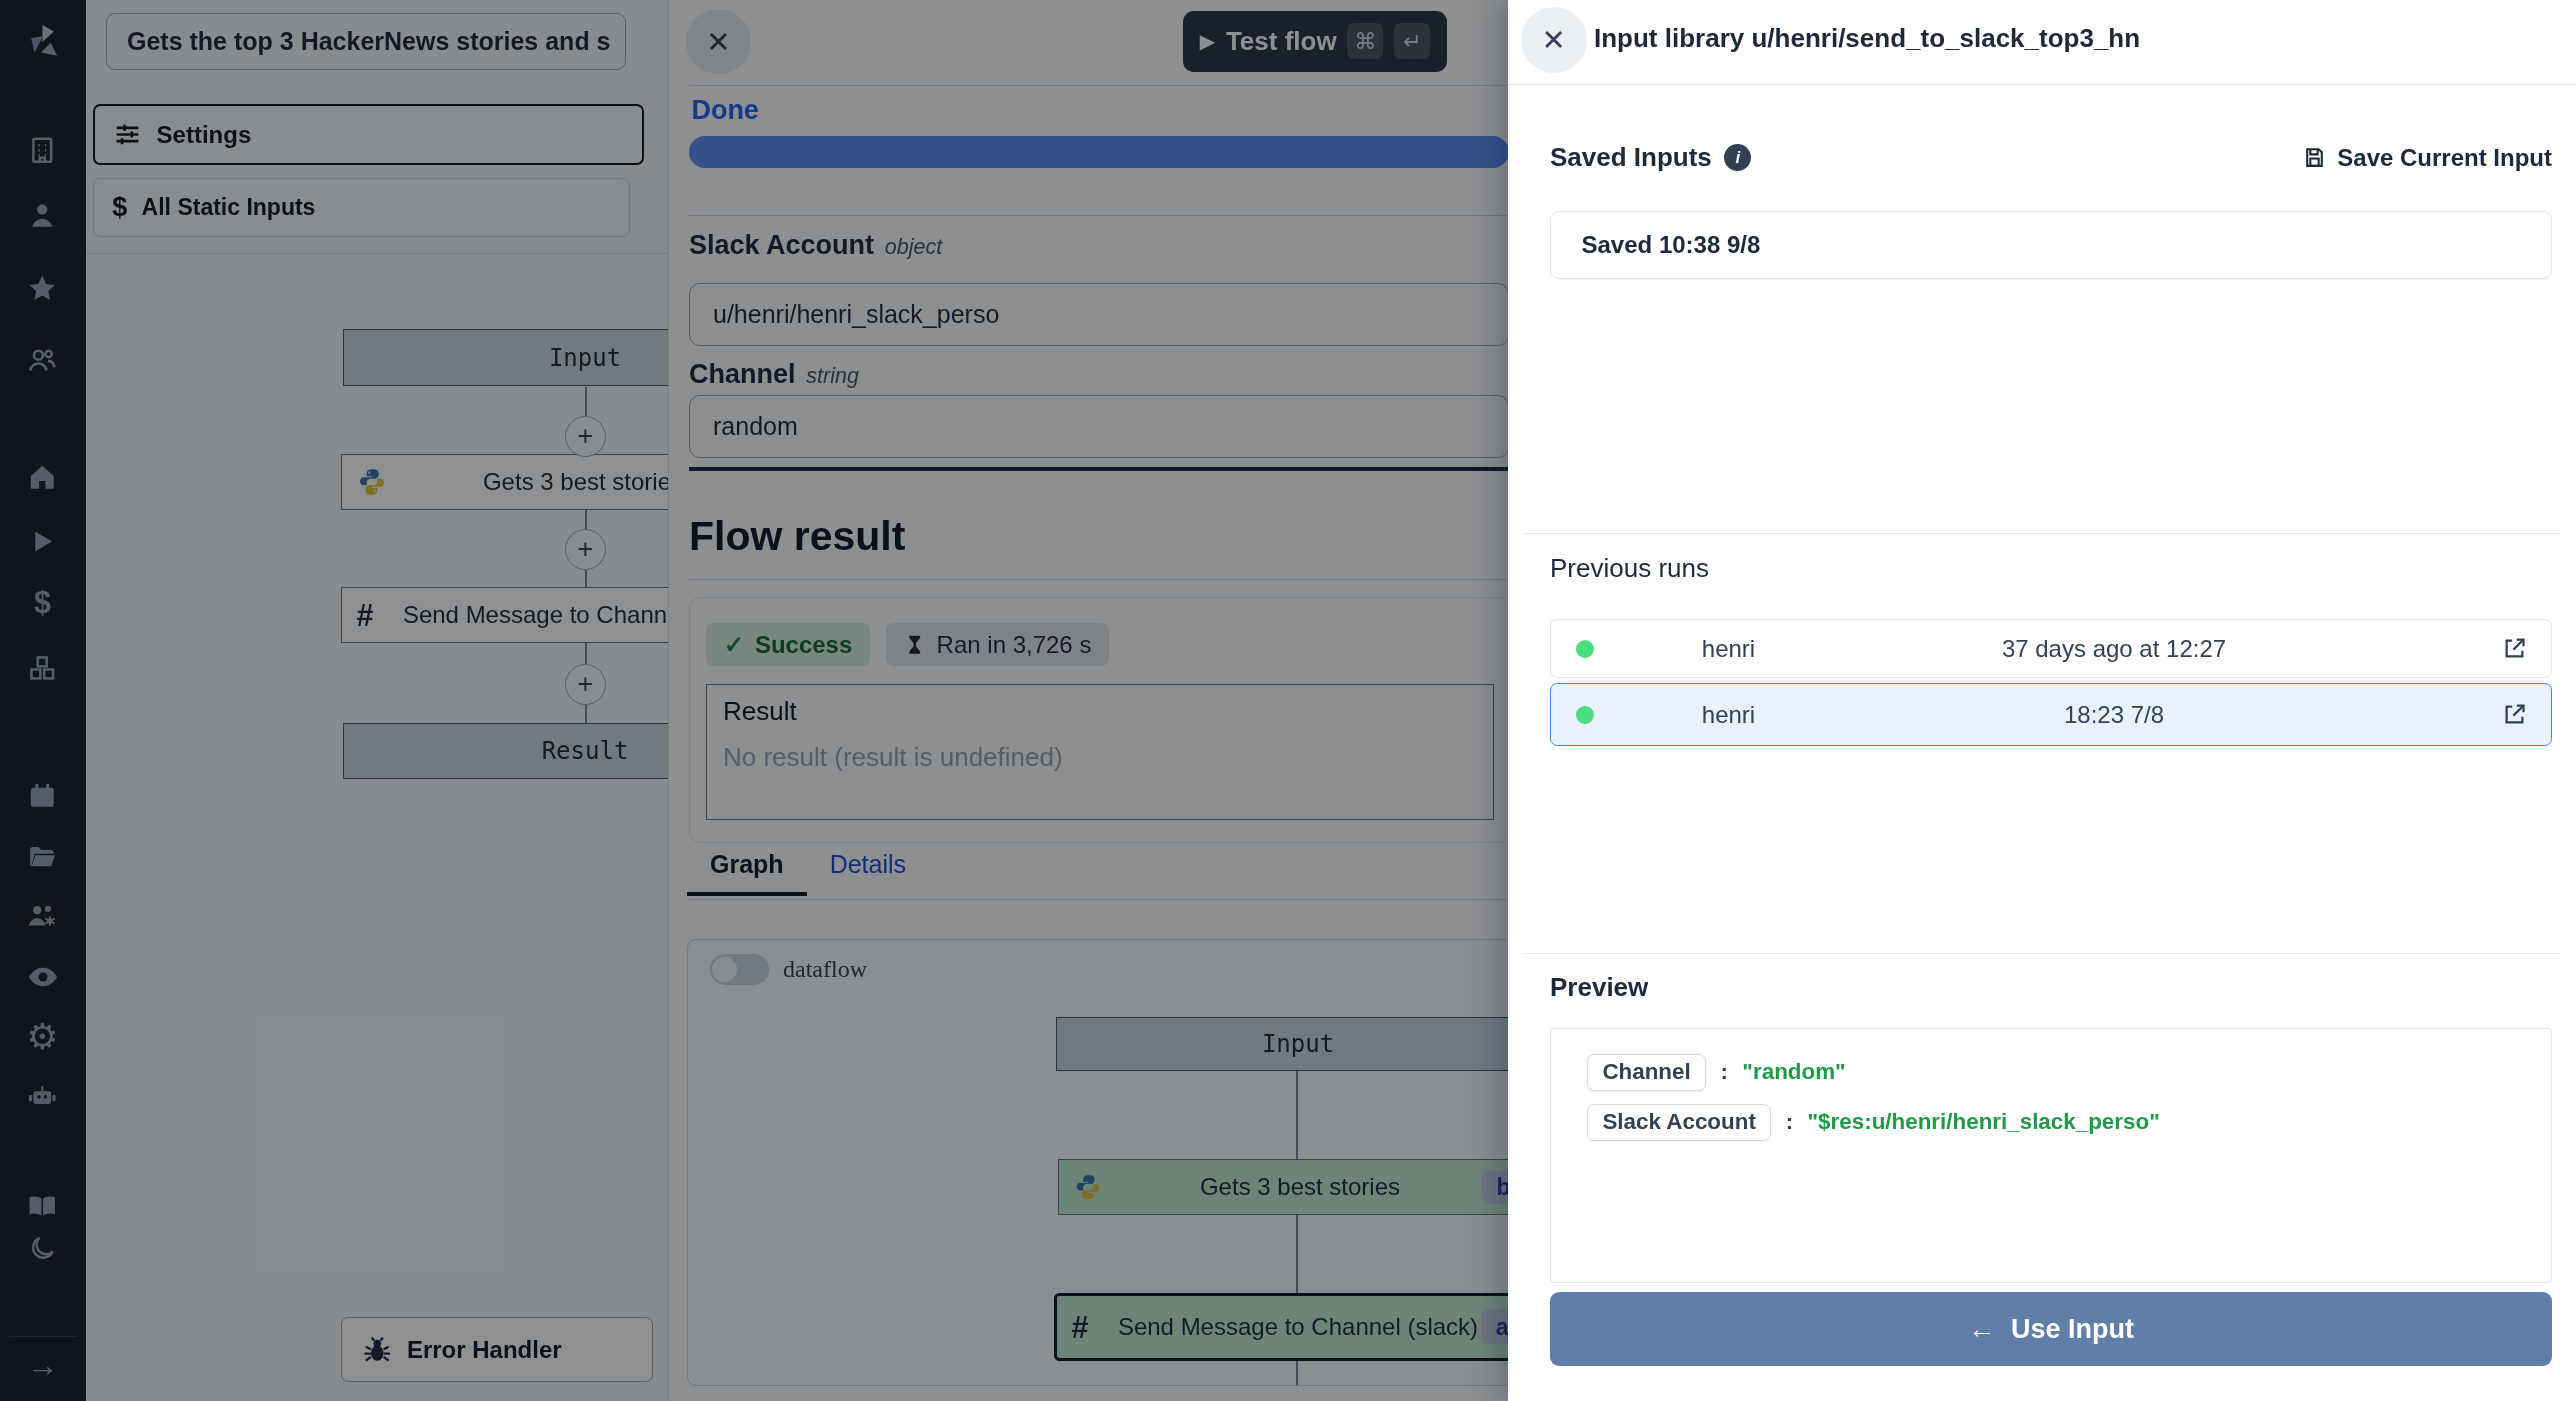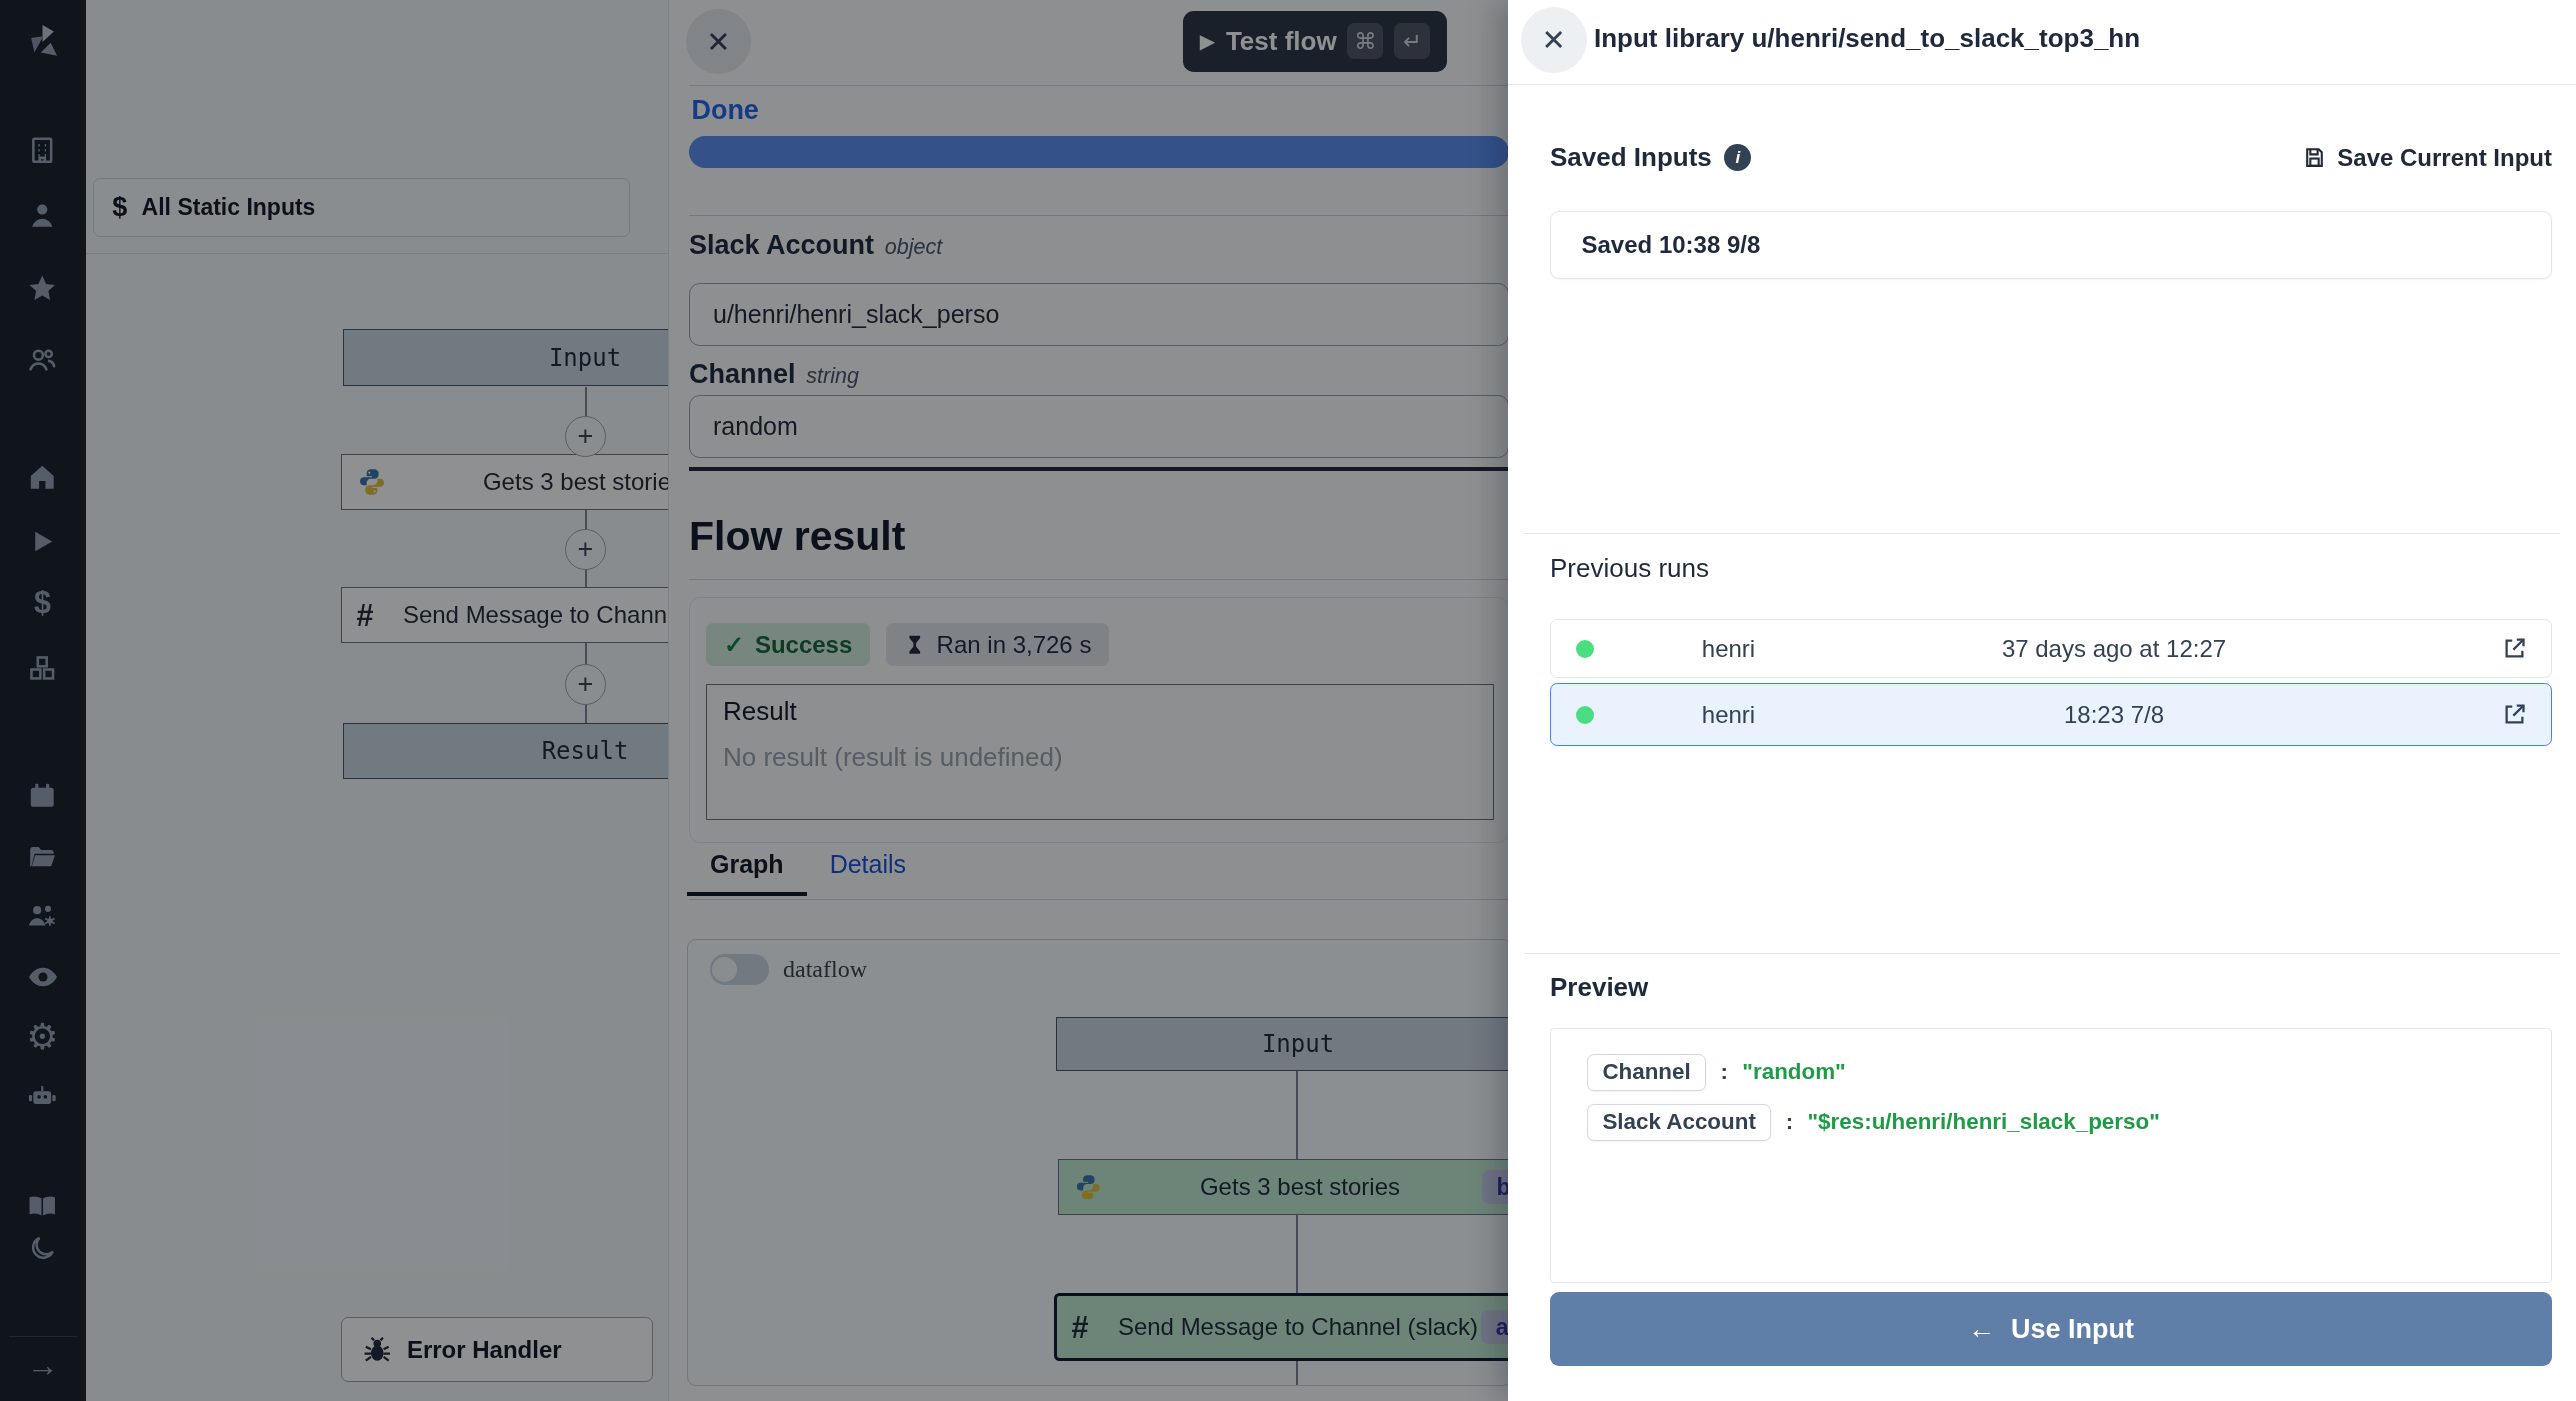--- a/index.html
+++ b/index.html
@@ -249,20 +249,27 @@
     <div class="sb-icon" style="top:1229px">
       <svg width="29" height="29" viewBox="0 0 24 24" fill="none" stroke="#98a2b2" stroke-width="2">
         <path d="M20.5 14.5A8.5 8.5 0 1 1 9.5 3.2 7 7 0 0 0 20.5 14.5z"></path>
       </svg>
     </div>
     <div class="sb-divider" style="top:1336px"></div>
     <div class="sb-icon" style="top:1346px;font-size:32px">→</div>
   </nav>
 
   <section id="leftcol">
+    <input id="flow-name" value="Gets the top 3 HackerNews stories and s" style="">
+    <div id="settings-btn" class="panel-btn">
+      <svg width="29" height="29" viewBox="0 0 24 24" fill="none" stroke="#111827" stroke-width="2.2">
+        <path d="M3 6.5h18M3 12h18M3 17.5h18M9.5 4v5M15.5 9.5v5M7.5 15v5"></path>
+      </svg>
+      <span>Settings</span>
+    </div>
     <div id="static-btn" class="panel-btn">
       <span style="font-size:27px;font-weight:bold">$</span>
       <span>All Static Inputs</span>
     </div>
     <div class="col-divider"></div>
 
     <div class="vline" style="left:499px;top:387px;height:338px"></div>
 
     <div class="node virtual" style="left:257px;top:329px;width:484px;height:57px">
       <span class="nlabel">Input</span>

